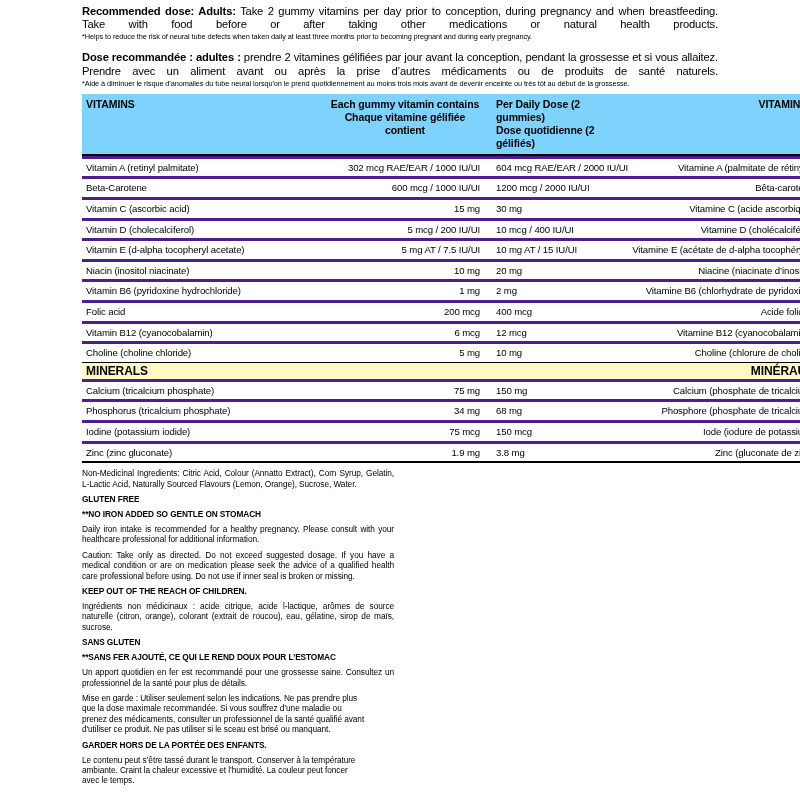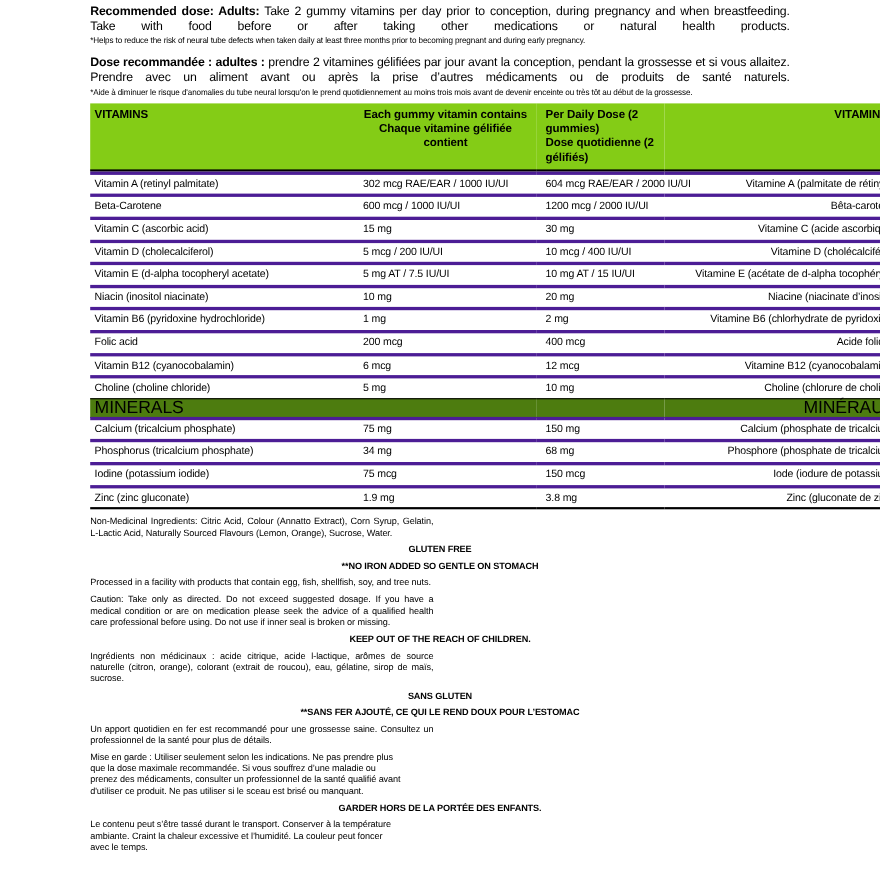--- a/index.html
+++ b/index.html
@@ -47,21 +47,21 @@
     width: 636px;
     border-collapse: collapse;
     margin-top: 5px;
     table-layout: fixed;
   }
   .facts-table td, .facts-table th {
     padding: 0;
     vertical-align: top;
   }
   .hdr-row td {
-    background: #84cc16;
+    background: #7dd3fc;
     font-size: 10.5px;
     font-weight: bold;
     line-height: 13px;
     padding: 4px 0 4px 0;
     letter-spacing: -0.1px;
   }
   .hdr-row td .sub {
     font-weight: bold;
     display: block;
   }
@@ -79,30 +79,30 @@
 
   .data-row td {
     border-top: 3px solid #4c1d95;
     font-size: 9.6px;
     line-height: 17.6px;
     height: 17.6px;
     letter-spacing: -0.12px;
     white-space: nowrap;
   }
   .data-row td.c1 { padding-left: 4px; text-align: left; }
-  .data-row td.c2 { text-align: left; padding-right: 8px; }
+  .data-row td.c2 { text-align: right; padding-right: 8px; }
   .data-row td.c3 { text-align: left; padding-left: 8px; }
   .data-row td.c4 { text-align: right; padding-right: 4px; }
 
   .group-row td {
-    background: #4d7c0f;
+    background: #fef9c3;
     border-top: 1px solid #000;
     border-bottom: 2.5px solid #000;
-    font-size: 16px;
-    font-weight: normal;
+    font-size: 12px;
+    font-weight: bold;
     line-height: 16px;
     height: 16px;
     letter-spacing: -0.1px;
   }
   .group-row td.c1 { padding-left: 4px; }
   .group-row td.c4 { padding-right: 4px; text-align: right; }
 
   .bottom-rule td {
     border-top: 2.5px solid #000;
     height: 0;
@@ -110,21 +110,20 @@
     line-height: 0;
   }
 
   
   .notes { margin-top: 5px; }
   .note {
     font-size: 8.3px;
     line-height: 10.4px;
     letter-spacing: -0.08px;
     margin-bottom: 5px;
-    text-align: center;
   }
   .note.w-wide { width: 312px; text-align: justify; }
   .note.w-narrow { width: 285px; text-align: left; }
   .note.flow { text-align: left; }
   .note.bold {
     font-weight: bold;
     font-size: 8.3px;
     line-height: 11px;
     margin-bottom: 4px;
     letter-spacing: -0.1px;
@@ -268,21 +267,21 @@
         <td colspan="4"></td>
       </tr>
     </tbody>
   </table>
 
   <div class="notes">
 
     <div class="note w-wide">Non-Medicinal Ingredients: Citric Acid, Colour (Annatto Extract), Corn Syrup, Gelatin, L-Lactic Acid, Naturally Sourced Flavours (Lemon, Orange), Sucrose, Water.</div>
     <div class="note bold">GLUTEN FREE</div>
     <div class="note bold">**NO IRON ADDED SO GENTLE ON STOMACH</div>
-    <div class="note flow">Processed in a facility with products that contain egg, fish, shellfish, soy, and tree nuts.</div>
+    <div class="note w-wide">Daily iron intake is recommended for a healthy pregnancy. Please consult with your healthcare professional for additional information.</div>
     <div class="note w-wide">Caution: Take only as directed. Do not exceed suggested dosage. If you have a medical condition or are on medication please seek the advice of a qualified health care professional before using. Do not use if inner seal is broken or missing.</div>
     <div class="note bold">KEEP OUT OF THE REACH OF CHILDREN.</div>
 
     <div class="note w-wide">Ingrédients non médicinaux : acide citrique, acide l-lactique, arômes de source naturelle (citron, orange), colorant (extrait de roucou), eau, gélatine, sirop de maïs, sucrose.</div>
     <div class="note bold">SANS GLUTEN</div>
     <div class="note bold">**SANS FER AJOUTÉ, CE QUI LE REND DOUX POUR L’ESTOMAC</div>
     <div class="note w-wide">Un apport quotidien en fer est recommandé pour une grossesse saine. Consultez un professionnel de la santé pour plus de détails.</div>
     <div class="note w-narrow">Mise en garde : Utiliser seulement selon les indications. Ne pas prendre plus que la dose maximale recommandée. Si vous souffrez d’une maladie ou prenez des médicaments, consulter un professionnel de la santé qualifié avant d'utiliser ce produit. Ne pas utiliser si le sceau est brisé ou manquant.</div>
     <div class="note bold">GARDER HORS DE LA PORTÉE DES ENFANTS.</div>
     <div class="note w-narrow">Le contenu peut s’être tassé durant le transport. Conserver à la température ambiante. Craint la chaleur excessive et l’humidité. La couleur peut foncer avec le temps.</div>

